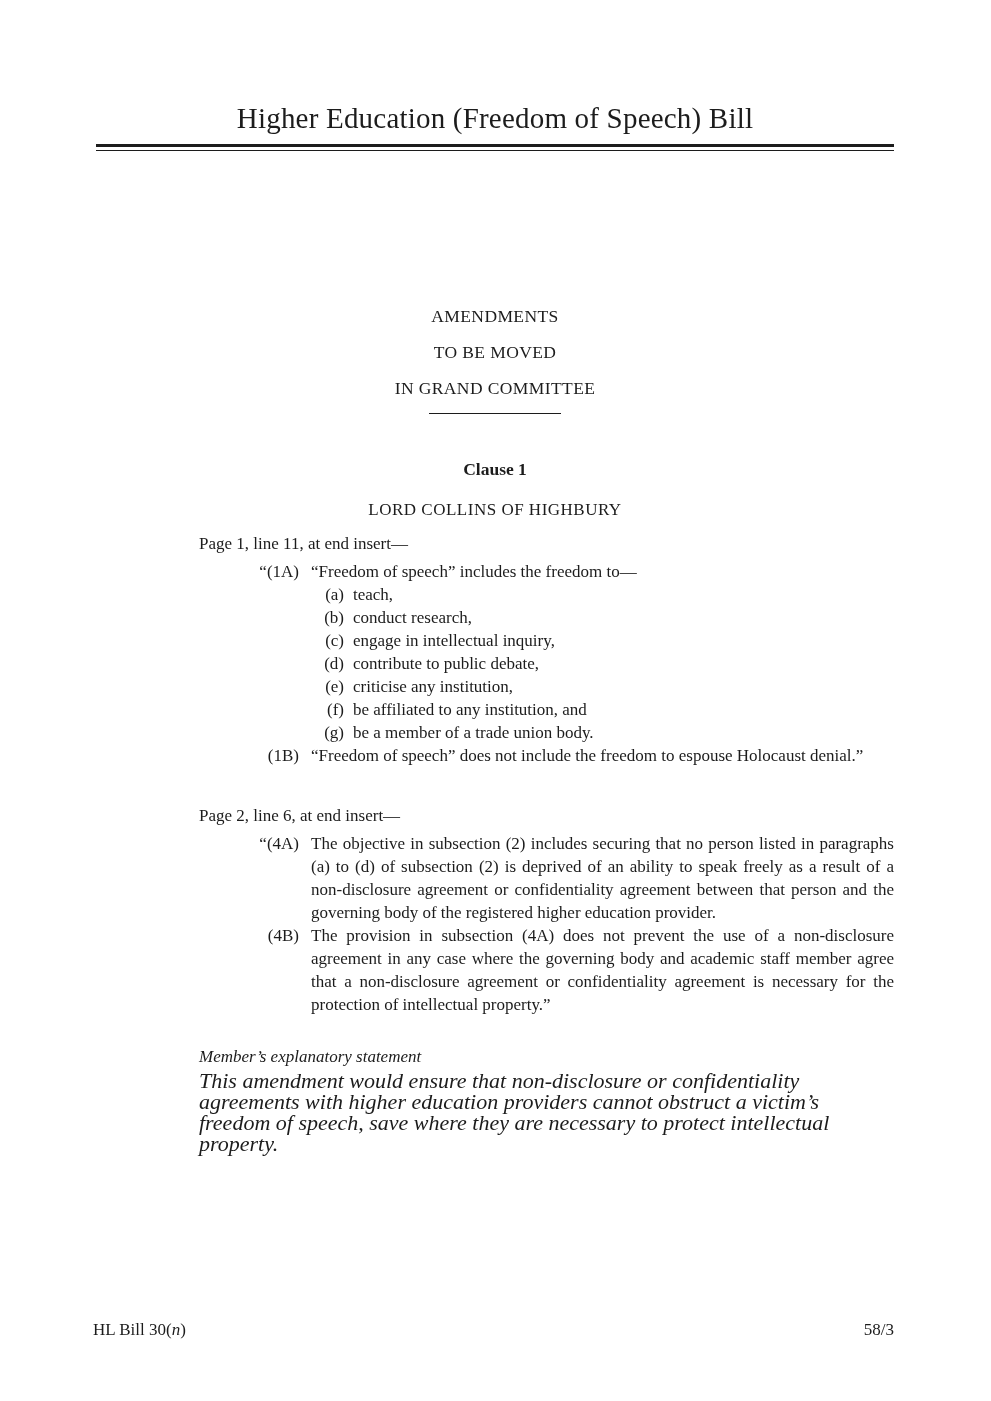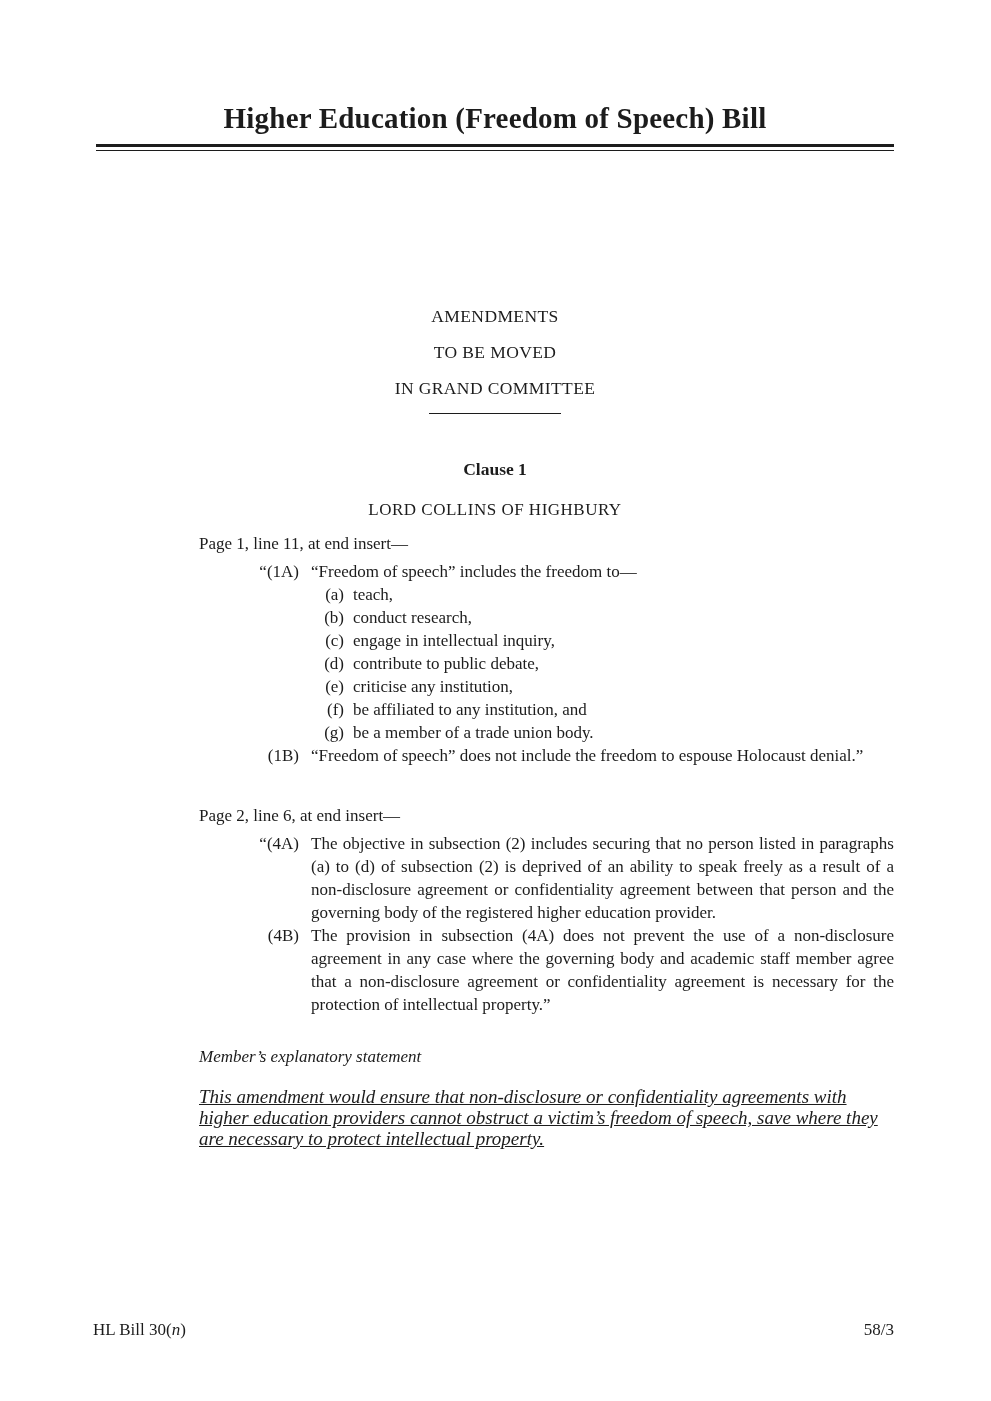--- a/index.html
+++ b/index.html
@@ -14,21 +14,21 @@
     padding: 0 97px 0 96px;
     margin: 0 auto;
     overflow: hidden;
   }
 
   
   .bill-title {
     padding-top: 102px;
     text-align: center;
     font-size: 29px;
-    font-weight: bold;
+    font-weight: normal;
     letter-spacing: 0.2px;
   }
   .title-rule {
     margin-top: 9px;
     border-top: 3px solid #1c1c1c;
     border-bottom: 1.3px solid #1c1c1c;
     height: 7px;
   }
 
   
@@ -88,25 +88,24 @@
   
   .explanatory { margin-top: 30px; }
   .expl-heading {
     font-style: italic;
     font-weight: normal;
     font-size: 17px;
     line-height: 22px;
   }
   .expl-text {
     font-style: italic;
-    font-size: 19px;
+    font-size: 22px;
     line-height: 21px;
-    margin-top: 18px;
+    margin-top: 2px;
     max-width: 688px;
-    text-decoration: underline;
   }
 
   
   .footer {
     position: absolute;
     left: 93px;
     right: 97px;
     top: 1320px;
     display: flex;
     justify-content: space-between;

